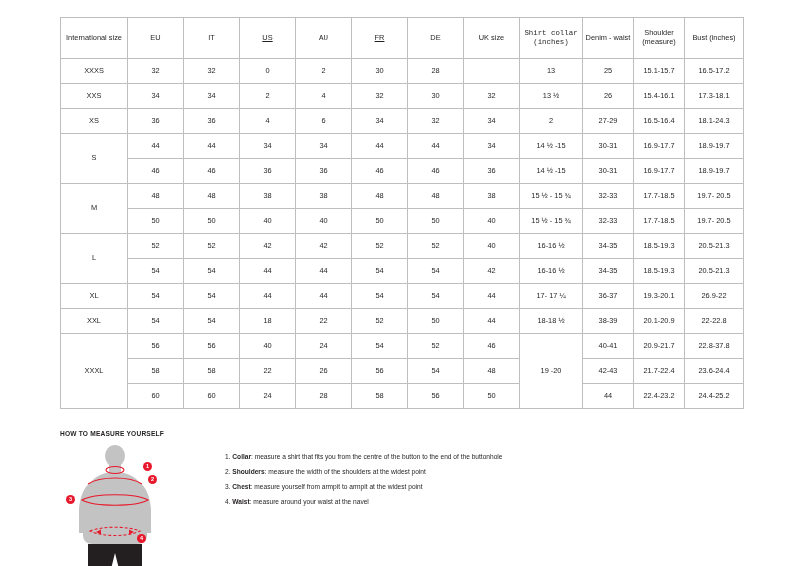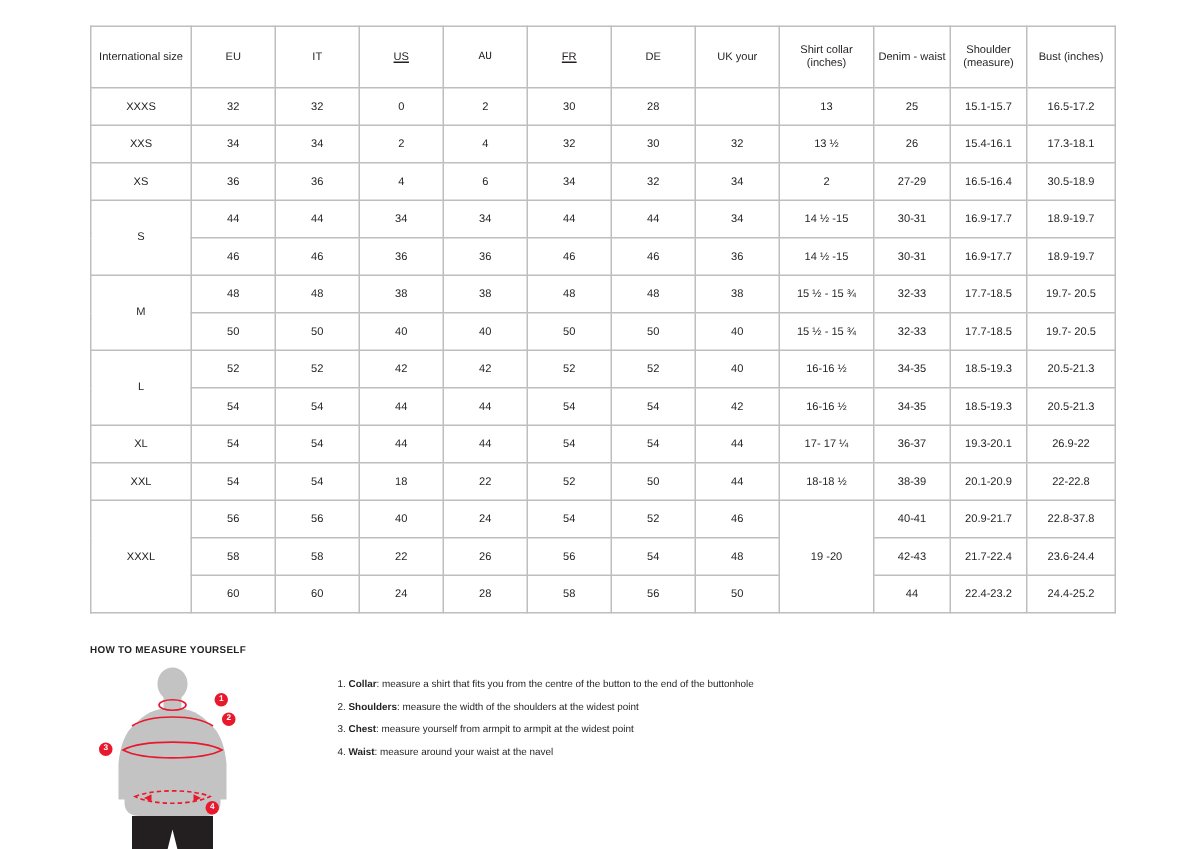--- a/index.html
+++ b/index.html
@@ -50,21 +50,21 @@
     font-size: 7.4px;
   }
   th.col-intl { width: 66px; }
   th.col-eu   { width: 55px; }
   th.col-it   { width: 55px; }
   th.col-us   { width: 55px; text-decoration: underline; }
   th.col-au   { width: 55px; font-family: Liberation Mono, monospace; }
   th.col-fr   { width: 55px; text-decoration: underline; }
   th.col-de   { width: 55px; }
   th.col-uk   { width: 55px; }
-  th.col-collar { width: 62px; }
+  th.col-collar { width: 62px; font-family: Liberation Mono, monospace; }
   th.col-denim  { width: 50px; }
   th.col-shoulder { width: 50px; }
   th.col-bust  { width: 58px; }
 
   .hdr-two-line { padding: 0 3px; }
 
   
   .howto {
     position: absolute;
     left: 60px;
@@ -123,21 +123,21 @@
     <table class="size-table">
       <thead>
         <tr>
           <th class="col-intl hdr-two-line">International size</th>
           <th class="col-eu">EU</th>
           <th class="col-it">IT</th>
           <th class="col-us">US</th>
           <th class="col-au">AU</th>
           <th class="col-fr">FR</th>
           <th class="col-de">DE</th>
-          <th class="col-uk">UK your</th>
+          <th class="col-uk">UK size</th>
           <th class="col-collar hdr-two-line">Shirt collar (inches)</th>
           <th class="col-denim hdr-two-line">Denim - waist</th>
           <th class="col-shoulder hdr-two-line">Shoulder (measure)</th>
           <th class="col-bust hdr-two-line">Bust (inches)</th>
         </tr>
       </thead>
       <tbody id="table-body">
           <tr>
             <td rowspan="1">XXXS</td>
             <td>32</td>
@@ -171,21 +171,21 @@
             <td>36</td>
             <td>36</td>
             <td>4</td>
             <td>6</td>
             <td>34</td>
             <td>32</td>
             <td>34</td>
             <td>2</td>
             <td>27-29</td>
             <td>16.5-16.4</td>
-            <td>30.5-18.9</td>
+            <td>18.1-24.3</td>
           </tr>
           <tr>
             <td rowspan="2">S</td>
             <td>44</td>
             <td>44</td>
             <td>34</td>
             <td>34</td>
             <td>44</td>
             <td>44</td>
             <td>34</td>

